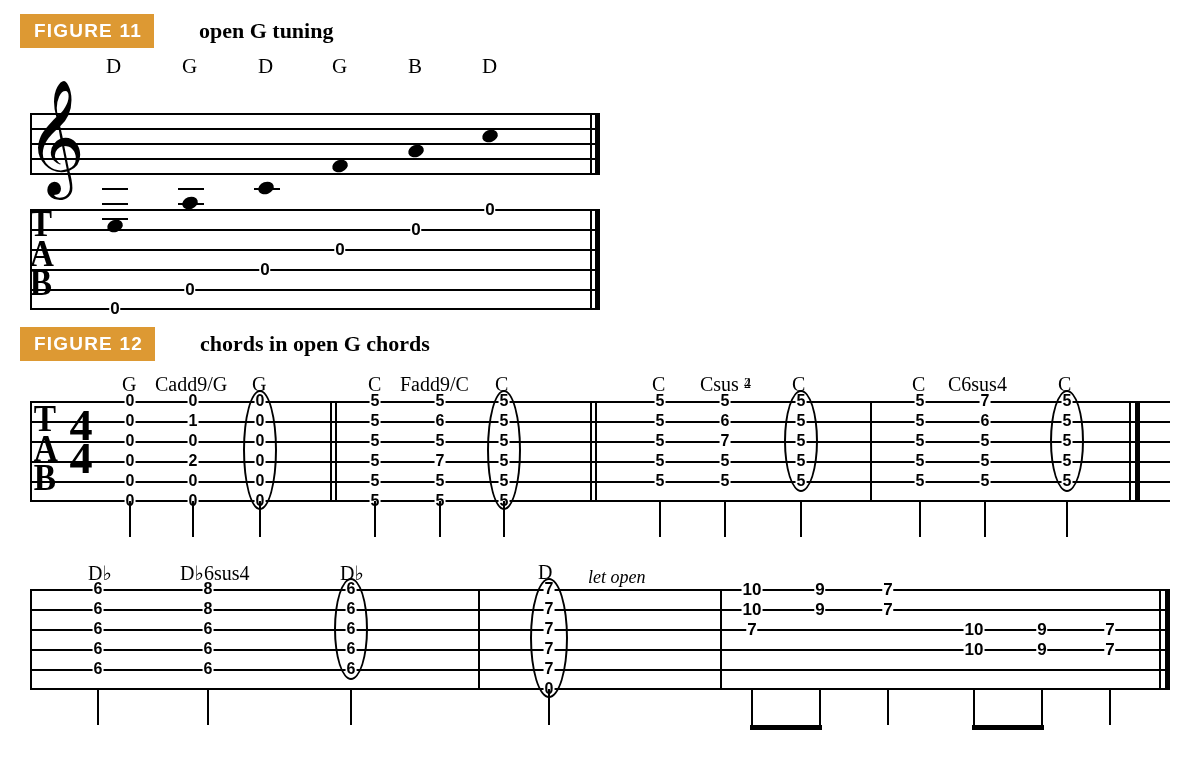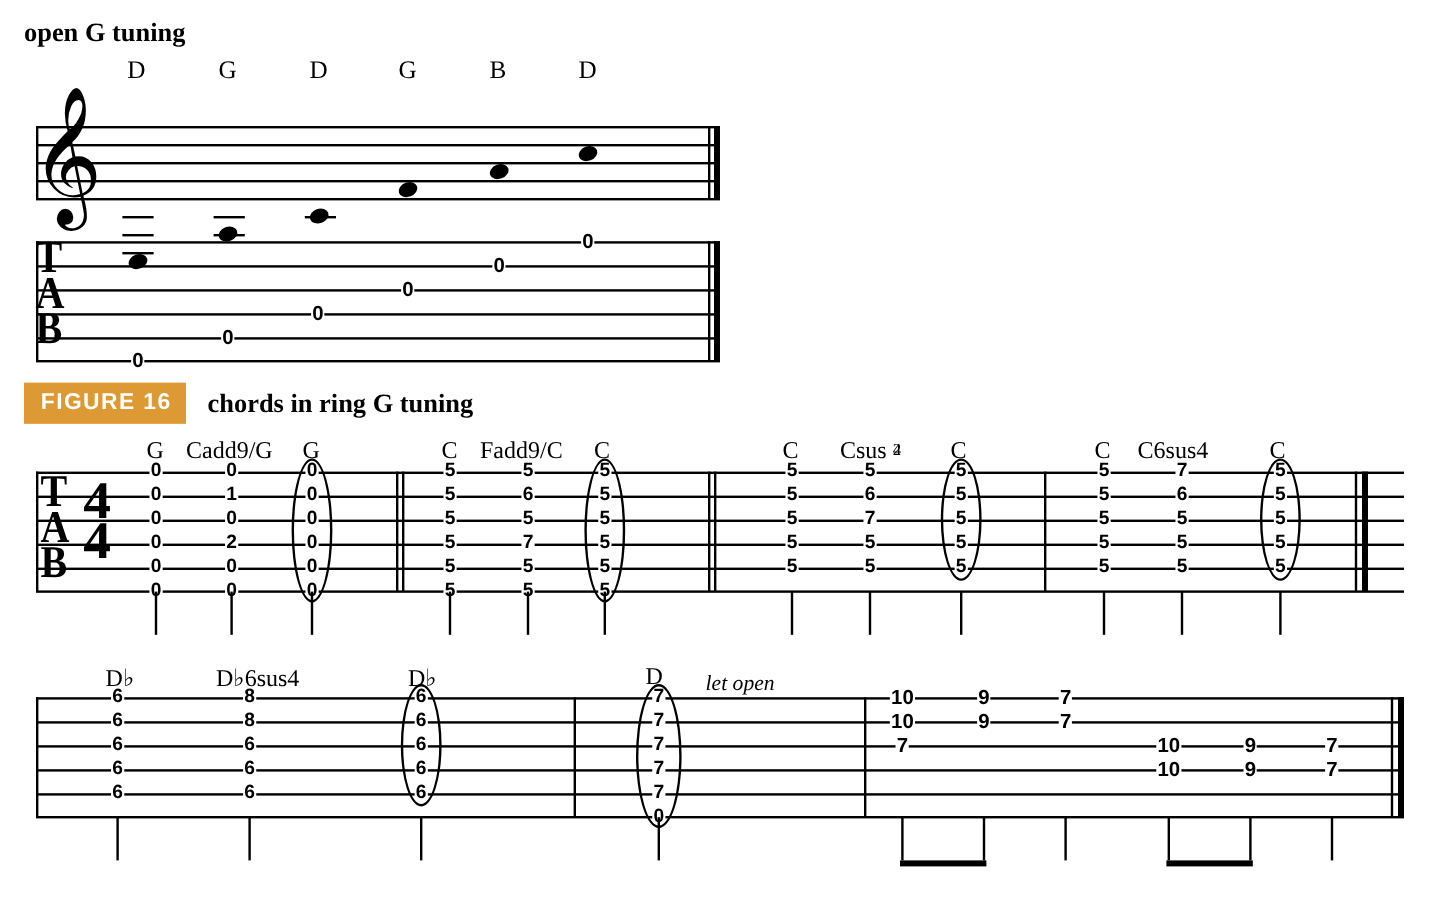--- a/index.html
+++ b/index.html
@@ -28,20 +28,21 @@
     letter-spacing: 1.2px;
     font-size: 19px;
     padding: 4px 10px 4px 12px;
     border: 2px solid #dd9933;
     position: relative;
   }
   .fig-title {
     font-family: Georgia, serif;
     font-weight: 700;
     font-size: 22px;
+    margin-left: 27px;
   }
 
   
   .fig11 {
     position: relative;
     width: 570px;
     margin-left: 10px;
   }
   .note-names {
     position: relative;
@@ -255,20 +256,21 @@
     font-family: "Times New Roman", serif;
     font-size: 18px;
   }
 </style>
 </head>
 <body>
 
 <div class="page">
 
   <div class="fig-header">
+    <div class="fig-label">FIGURE 11</div>
     <div class="fig-title">open G tuning</div>
   </div>
 
   <div class="fig11">
     <div class="note-names">
       <span style="left:76px">D</span>
       <span style="left:152px">G</span>
       <span style="left:228px">D</span>
       <span style="left:302px">G</span>
       <span style="left:378px">B</span>
@@ -323,22 +325,22 @@
       <div class="tabnum" style="left:160px; top:80px">0</div>
       <div class="tabnum" style="left:235px; top:60px">0</div>
       <div class="tabnum" style="left:310px; top:40px">0</div>
       <div class="tabnum" style="left:386px; top:20px">0</div>
       <div class="tabnum" style="left:460px; top:0px">0</div>
     </div>
   </div>
 
   <div class="fig12">
     <div class="fig-header">
-      <div class="fig-label">FIGURE 16</div>
-      <div class="fig-title">chords in ring G tuning</div>
+      <div class="fig-label">FIGURE 12</div>
+      <div class="fig-title">chords in open G chords</div>
     </div>
 
     <div class="tab-row">
       <div class="tab-row-labels">
         <span style="left:92px">G</span>
         <span style="left:125px">Cadd9/G</span>
         <span style="left:222px">G</span>
         <span style="left:338px">C</span>
         <span style="left:370px">Fadd9/C</span>
         <span style="left:465px">C</span>

